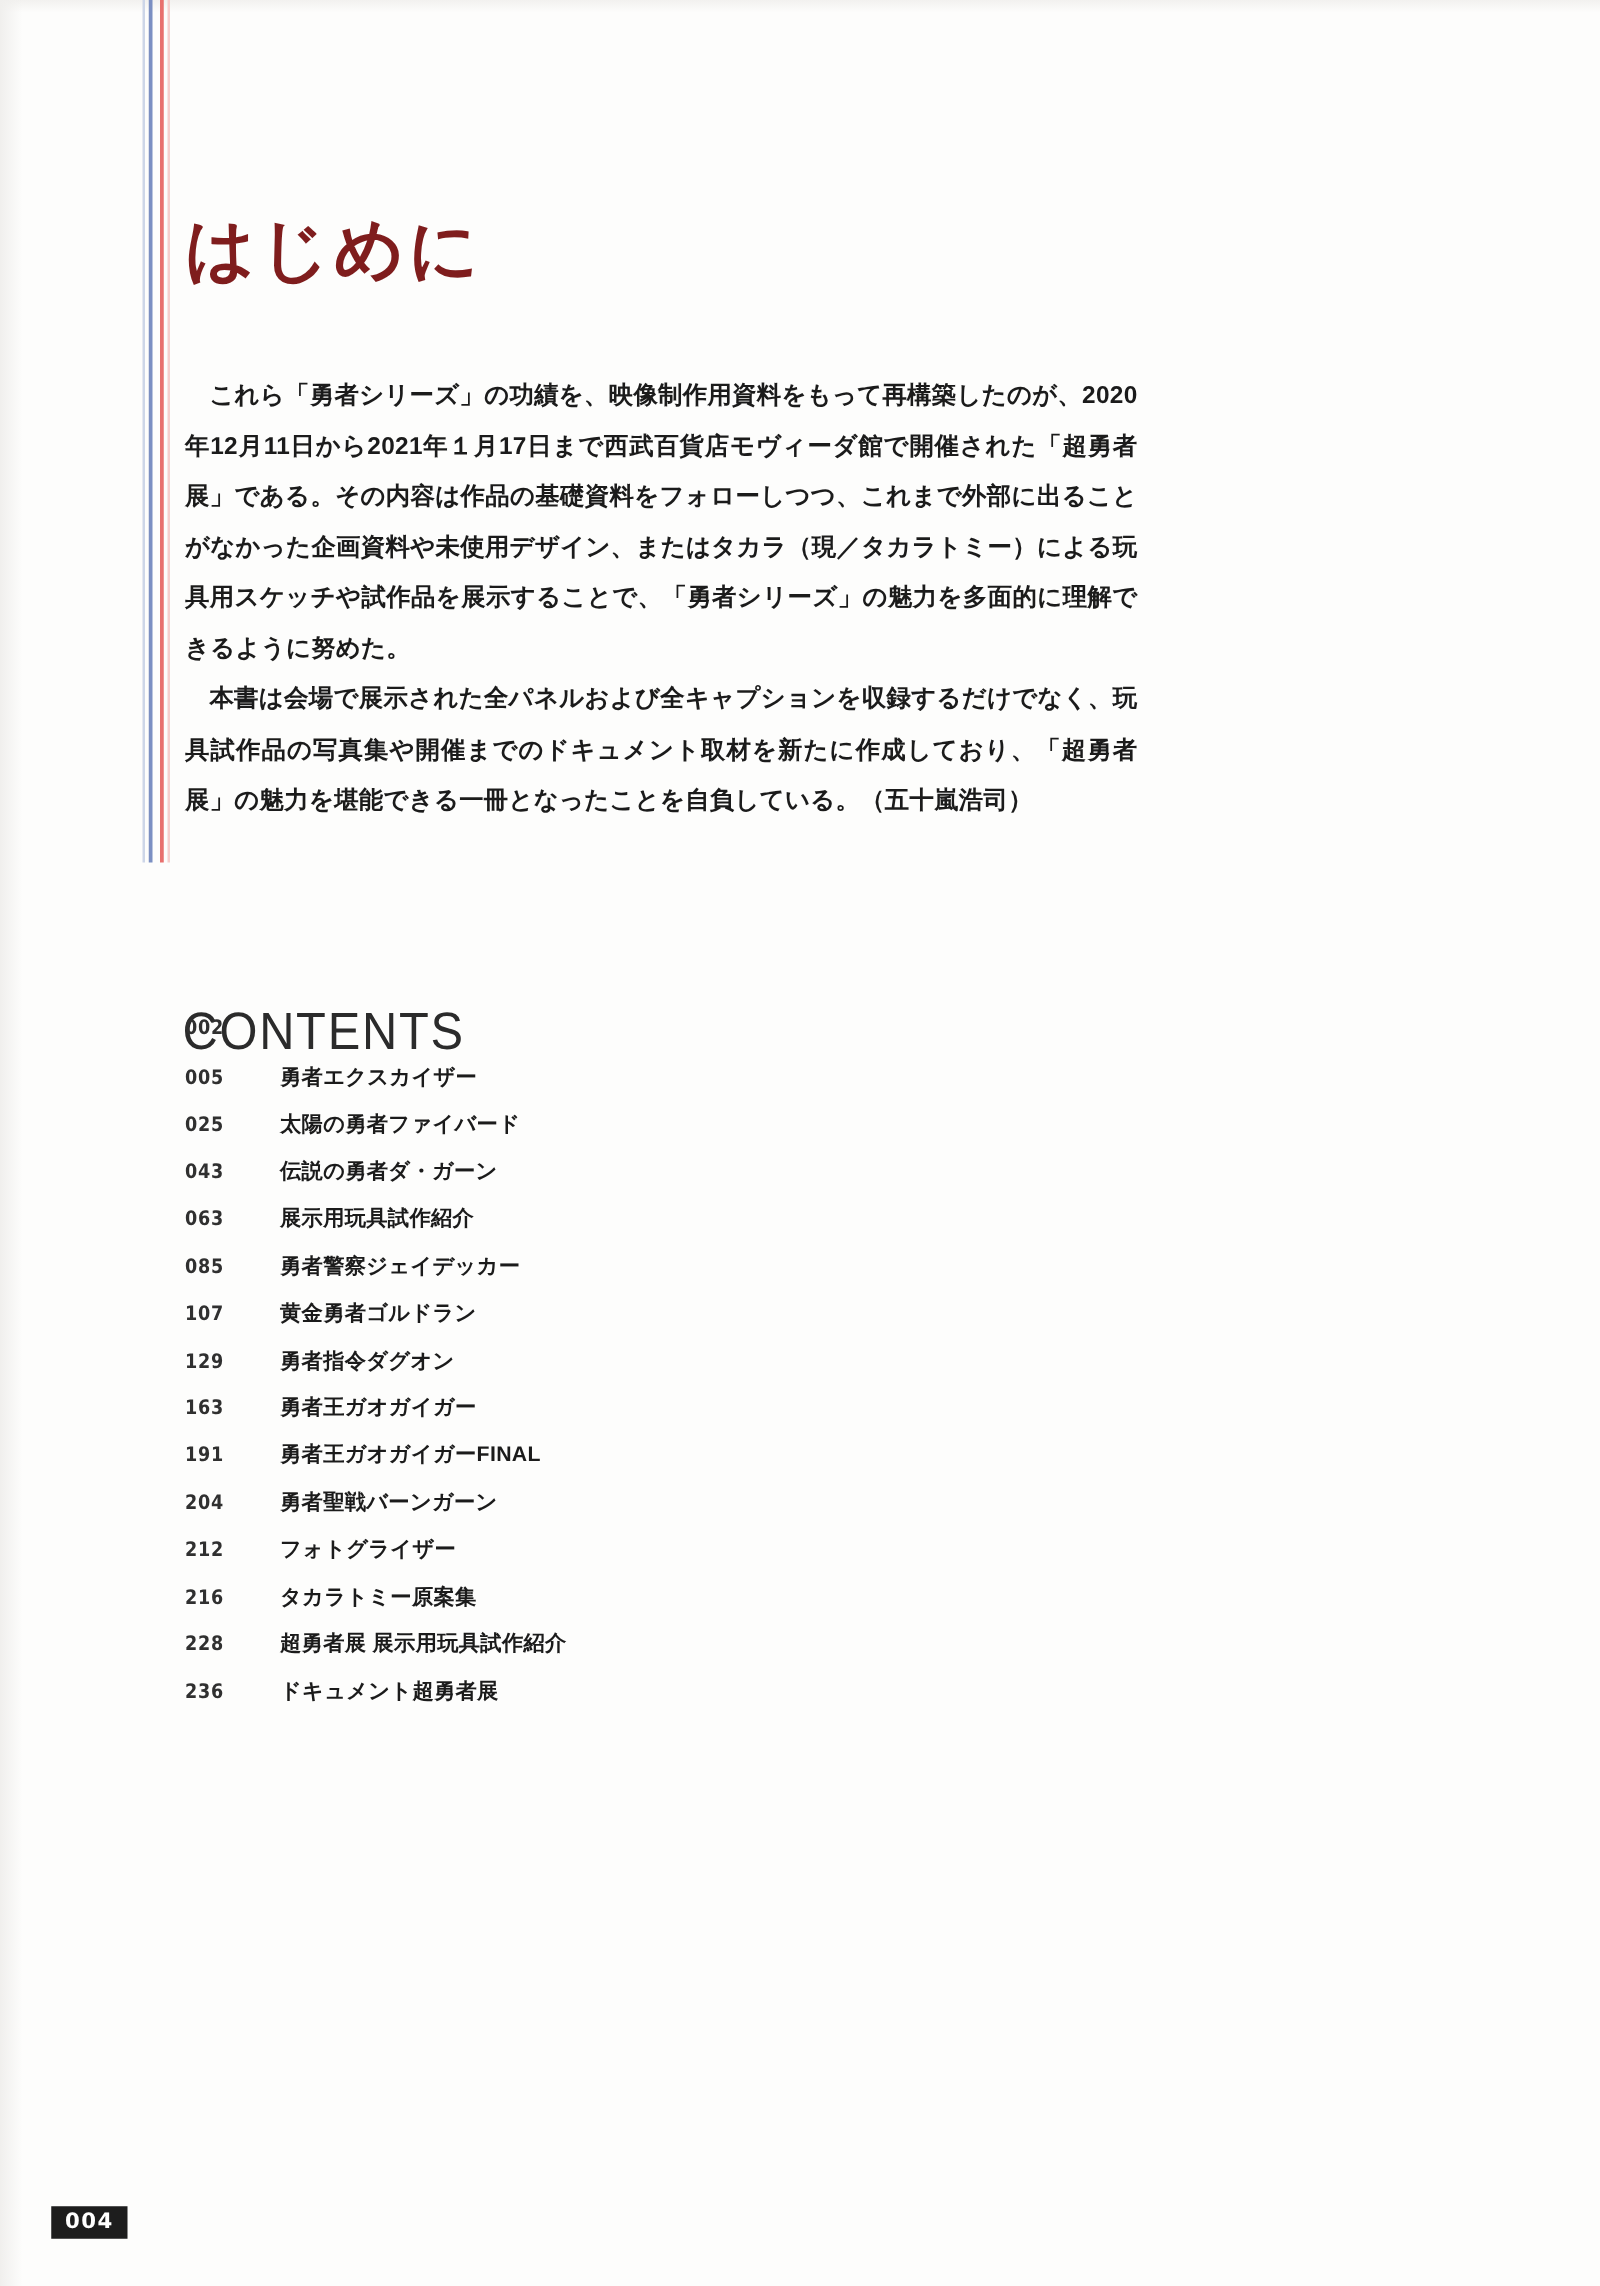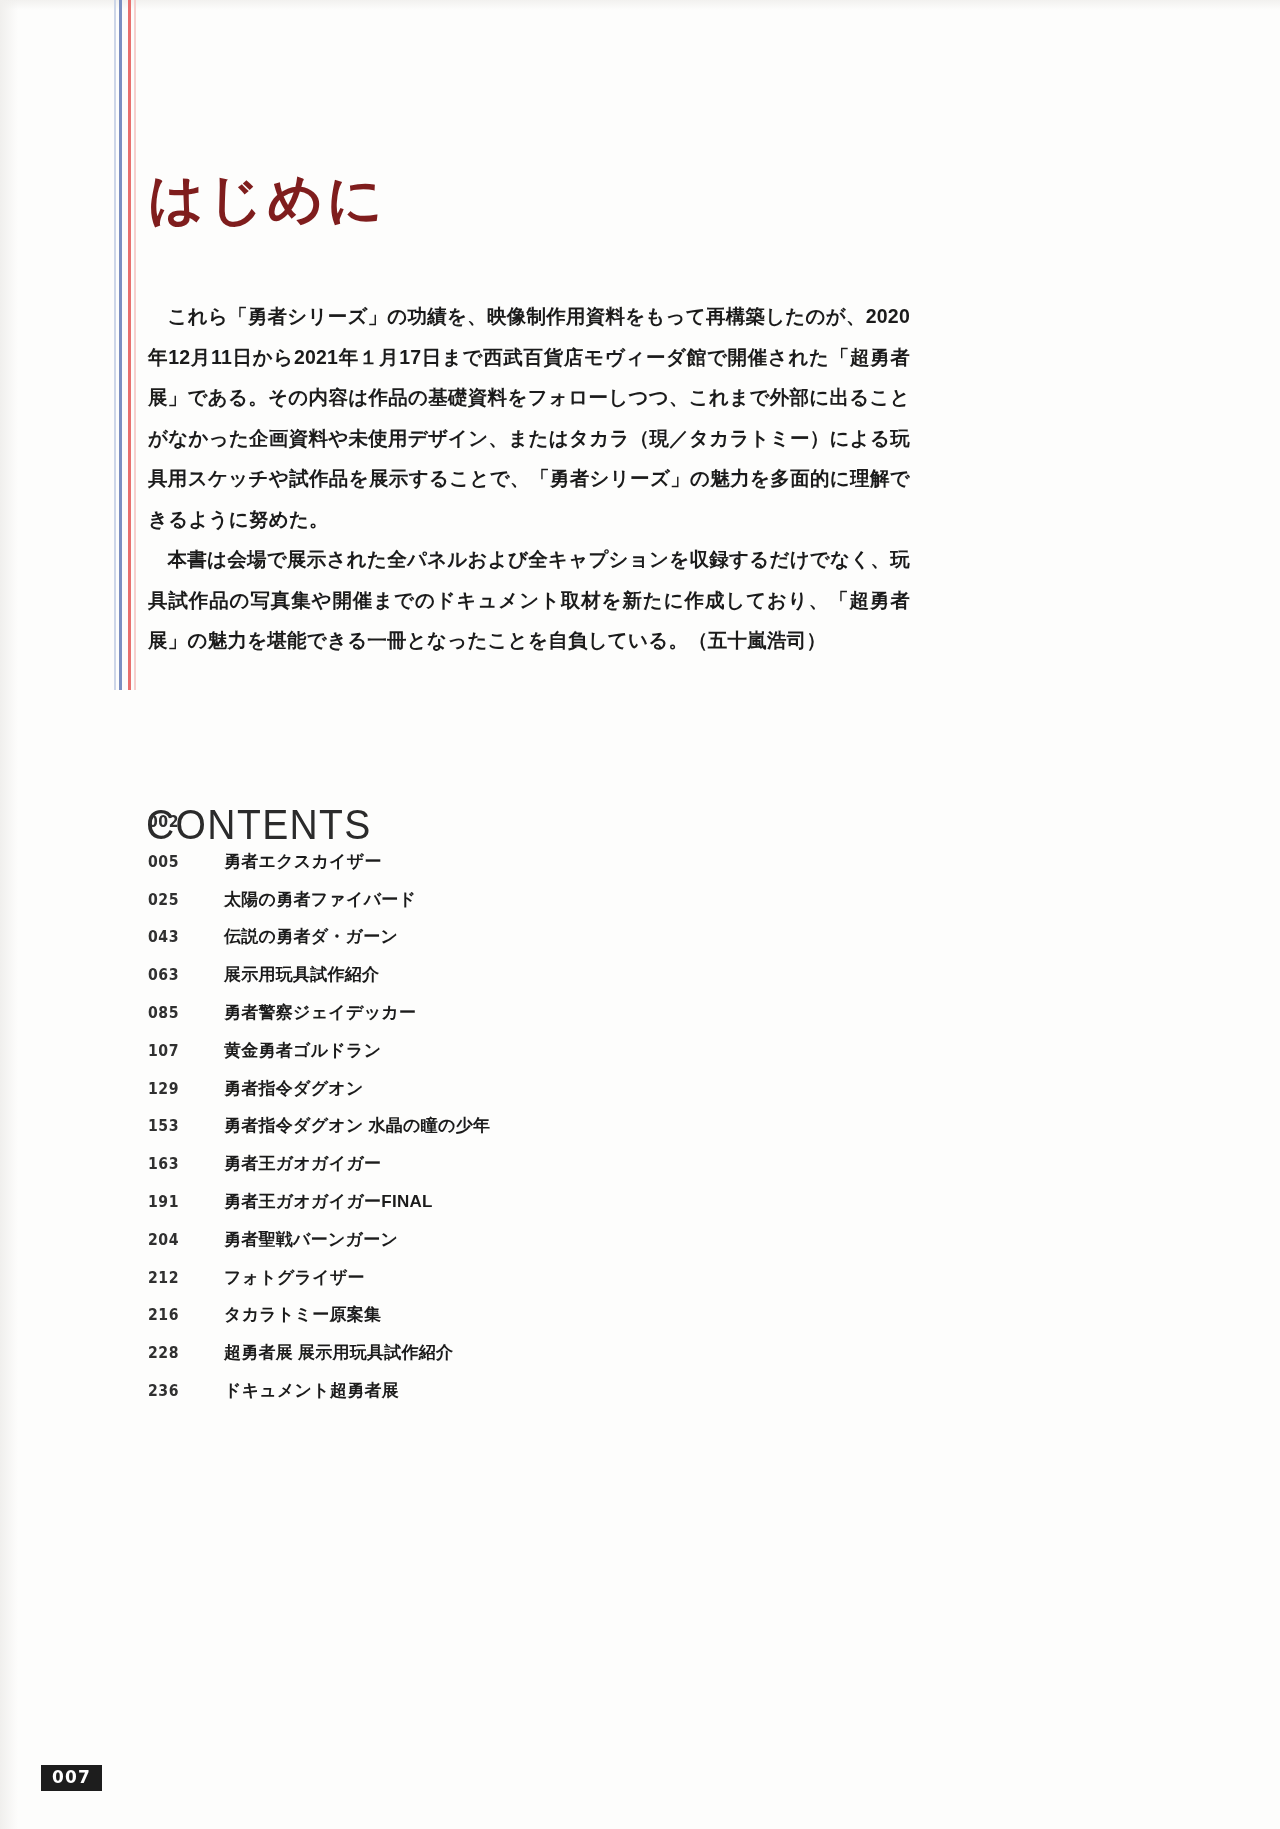--- a/index.html
+++ b/index.html
@@ -184,24 +184,20 @@
     </div>
     <div class="toc-row">
       <span class="toc-page">107</span>
       <span class="toc-label">黄金勇者ゴルドラン</span>
     </div>
     <div class="toc-row">
       <span class="toc-page">129</span>
       <span class="toc-label">勇者指令ダグオン</span>
     </div>
     <div class="toc-row">
-      <span class="toc-page">153</span>
-      <span class="toc-label">勇者指令ダグオン 水晶の瞳の少年</span>
-    </div>
-    <div class="toc-row">
       <span class="toc-page">163</span>
       <span class="toc-label">勇者王ガオガイガー</span>
     </div>
     <div class="toc-row">
       <span class="toc-page">191</span>
       <span class="toc-label">勇者王ガオガイガーFINAL</span>
     </div>
     <div class="toc-row">
       <span class="toc-page">204</span>
       <span class="toc-label">勇者聖戦バーンガーン</span>
@@ -217,15 +213,15 @@
     <div class="toc-row">
       <span class="toc-page">228</span>
       <span class="toc-label">超勇者展 展示用玩具試作紹介</span>
     </div>
     <div class="toc-row">
       <span class="toc-page">236</span>
       <span class="toc-label">ドキュメント超勇者展</span>
     </div>
   </div>
 
-  <div class="folio">007</div>
+  <div class="folio">004</div>
 
 </div>
 
 </body></html>

